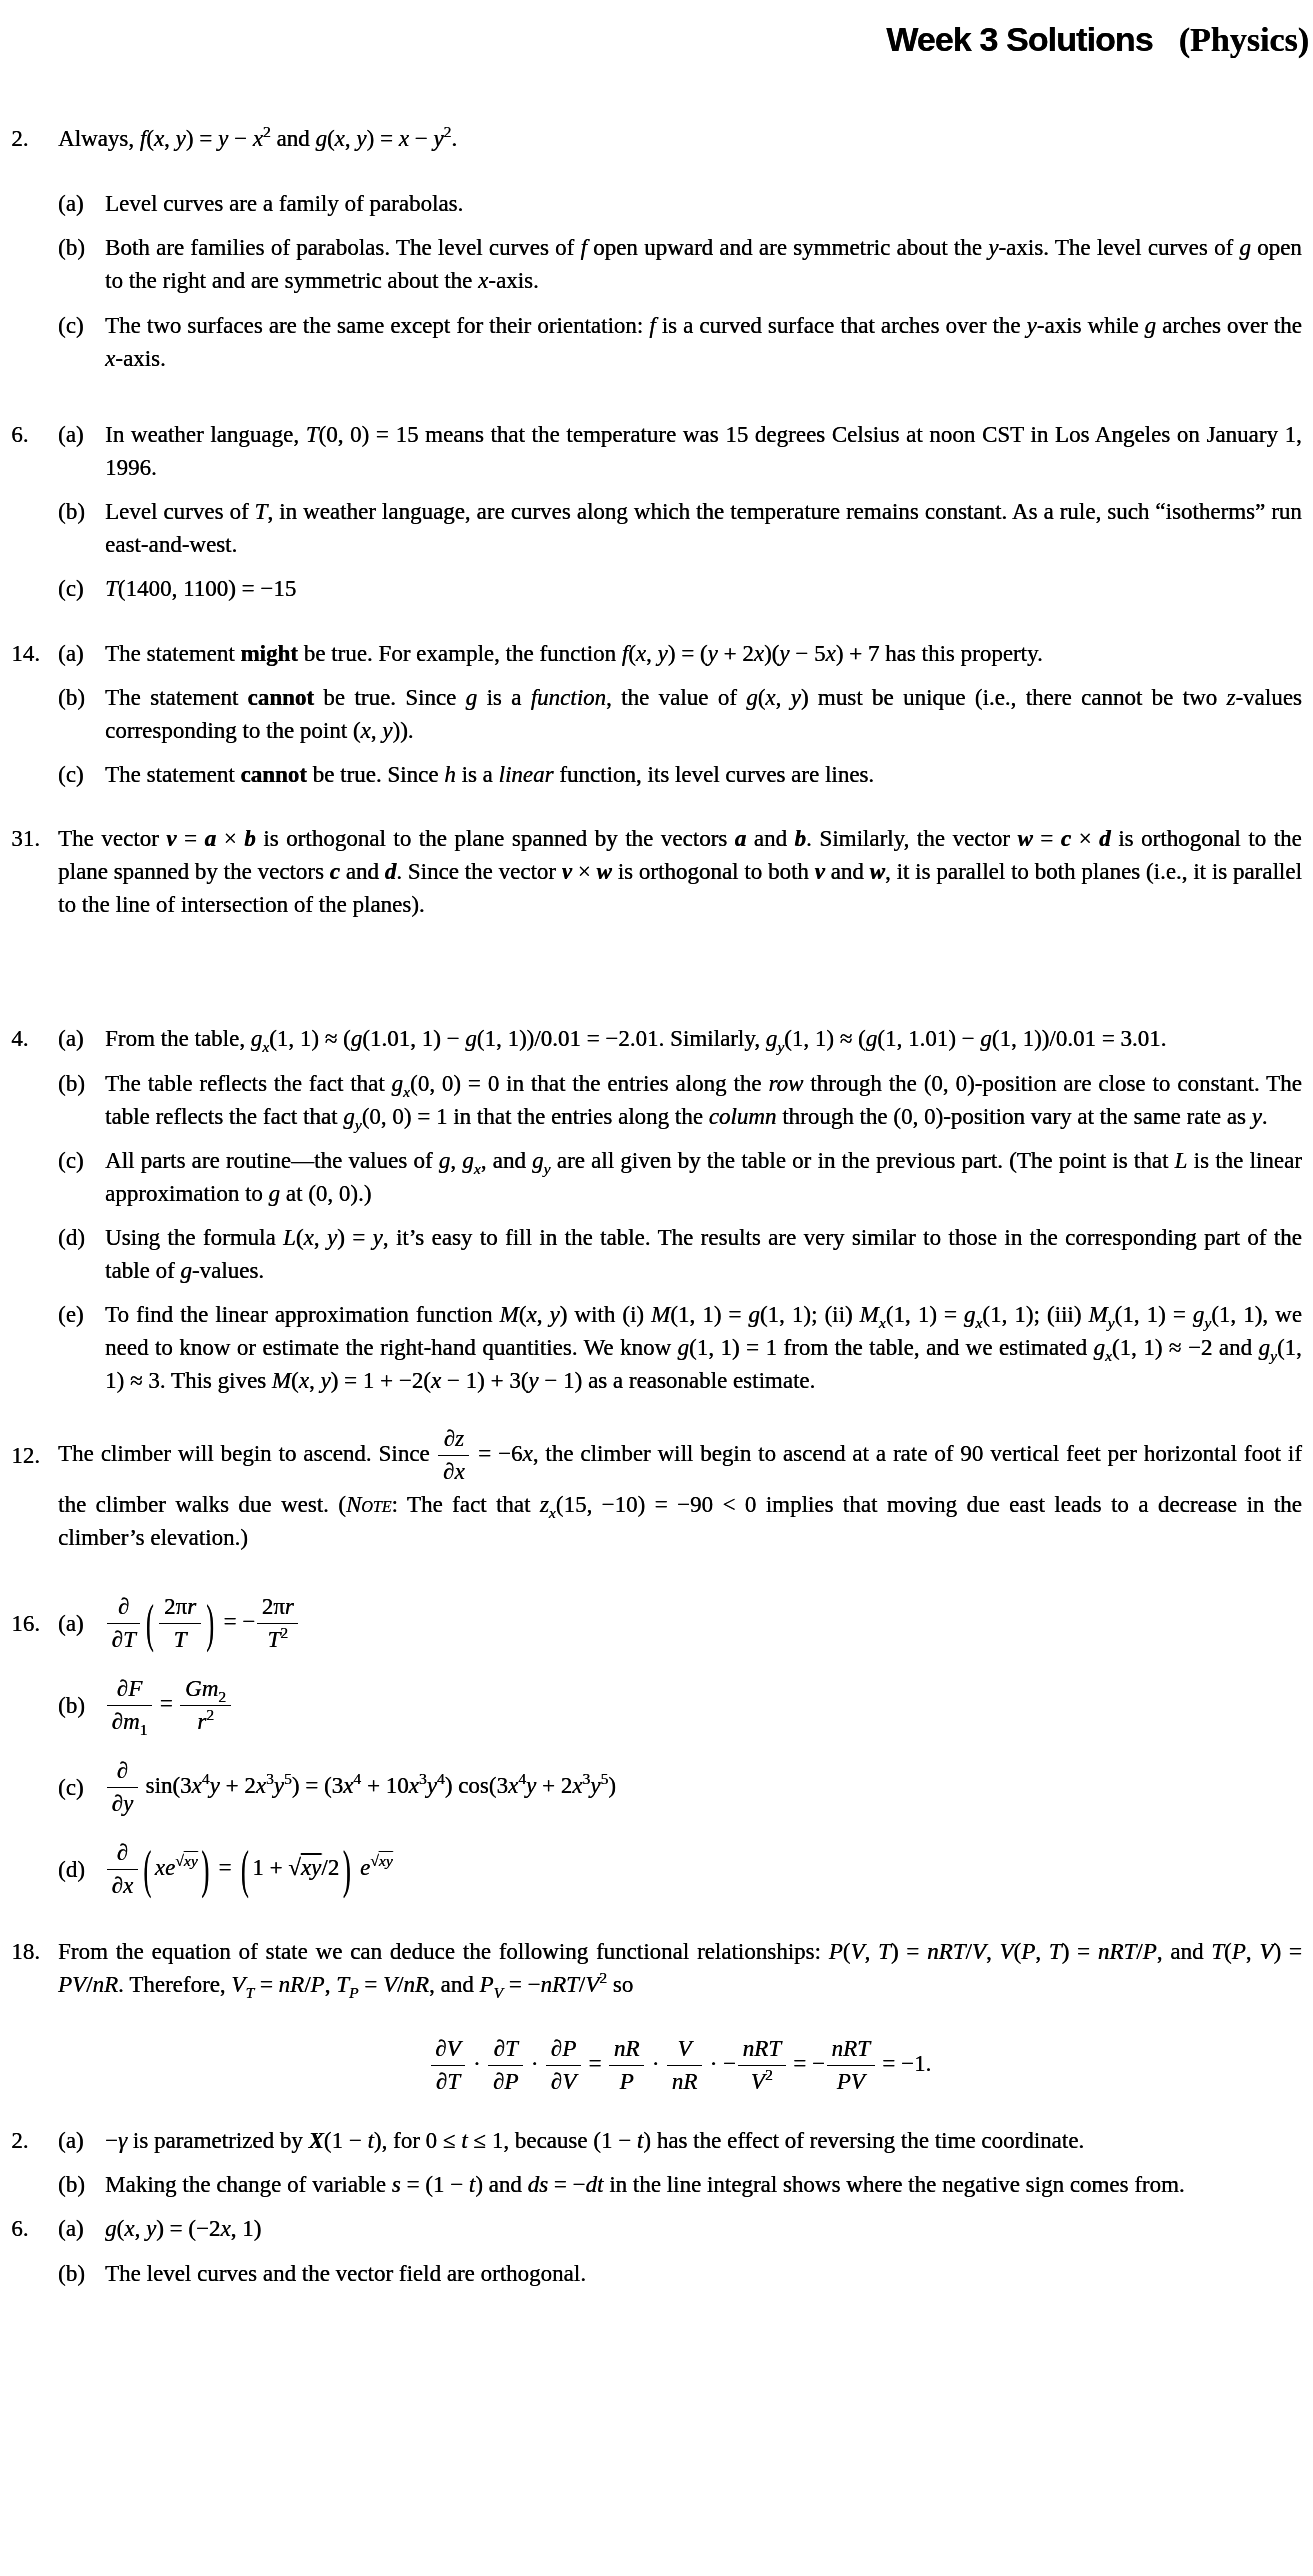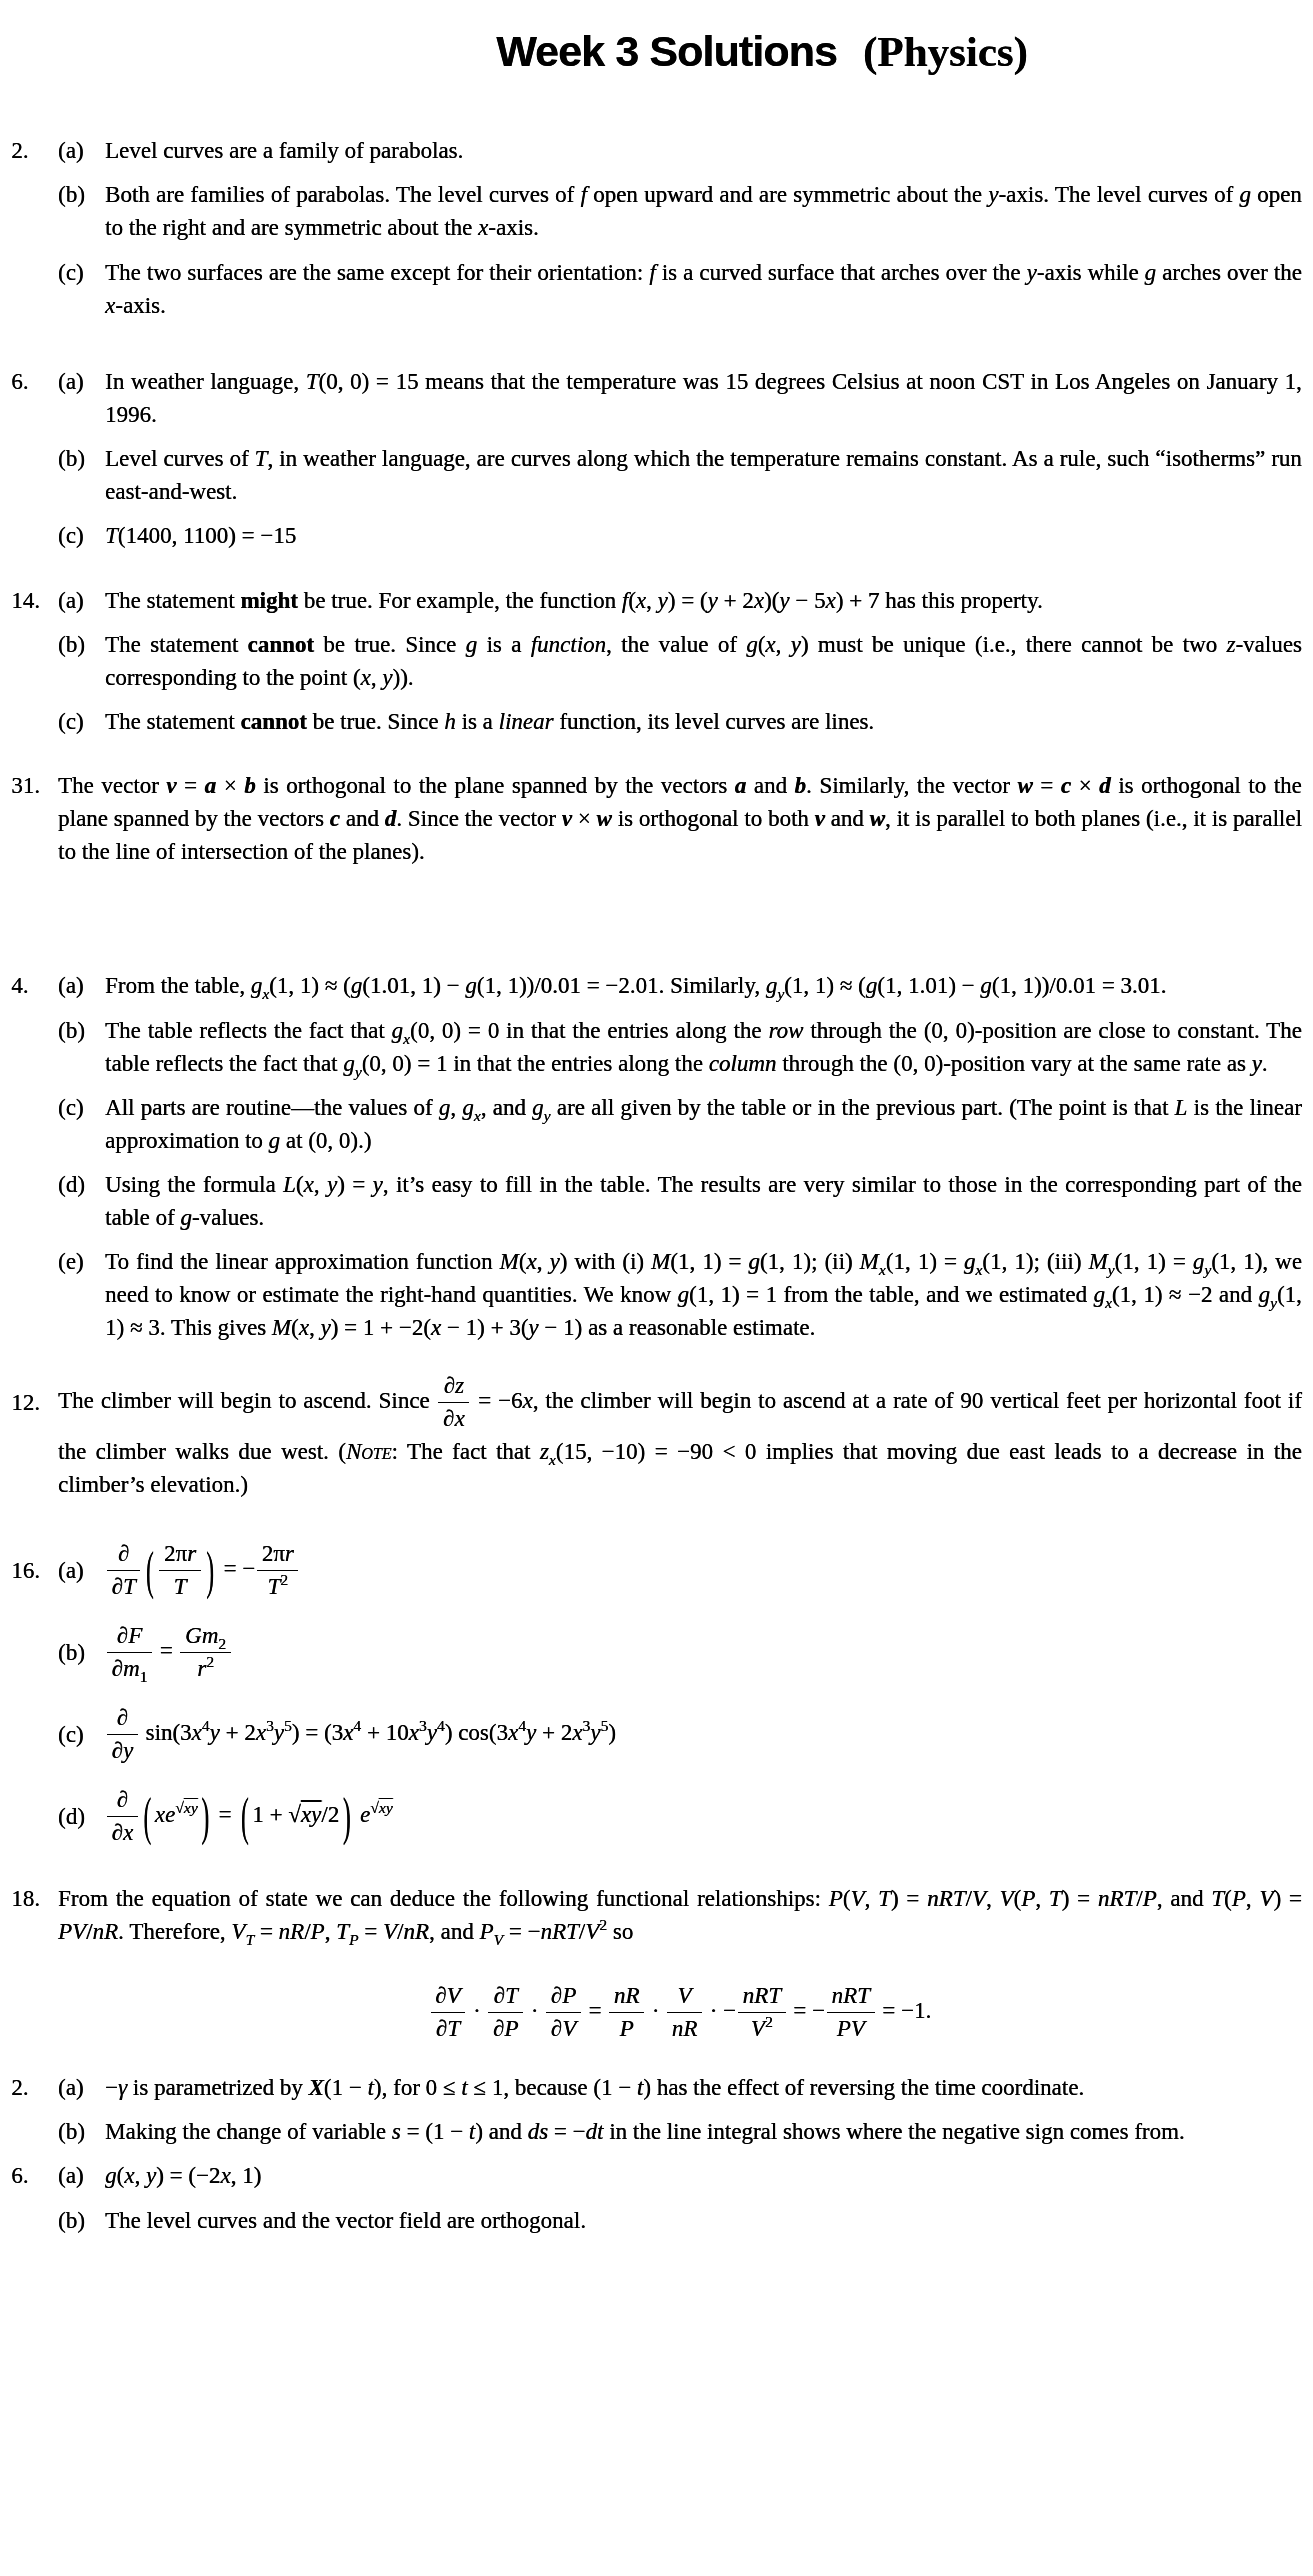--- a/index.html
+++ b/index.html
@@ -9,27 +9,27 @@
     height:2576px;
     background:#ffffff;
     color:#000;
     font-family:"Liberation Serif", serif;
     font-size:23px;
     line-height:33px;
     overflow:hidden;
     text-shadow:0.3px 0 0 currentColor;
   }
   h1.title{
-    margin:16px;
+    margin:4px;
     padding-top:11.2px;
     padding-left:211px;
-    text-align:center;
+    text-align:right;
     font-family:"Liberation Sans", sans-serif;
     font-weight:700;
-    font-size:43px;
+    font-size:34px;
     line-height:49px;
     letter-spacing:-0.9px;
     white-space:nowrap;
   }
   h1.title .title-paren{
     font-family:"Liberation Serif", serif;
     margin-left:26px;
     letter-spacing:0;
   }
   section.problem{position:relative;padding-left:58px;padding-right:11.2px;}
@@ -61,20 +61,21 @@
 </head>
 <body>
 
 <div class="page">
 
   <h1 class="title"><span>Week 3 Solutions</span><span class="title-paren">(Physics)</span></h1>
 
   <section class="problem s0">
     <span class="pnum">2.</span>
     <div class="pbody">
+      <div class="intro">Always, <i>f</i>(<i>x</i>, <i>y</i>) = <i>y</i> − <i>x</i><sup>2</sup> and <i>g</i>(<i>x</i>, <i>y</i>) = <i>x</i> − <i>y</i><sup>2</sup>.</div>
       <div class="part">
         <span class="plabel">(a)</span>
         <div class="ptext">Level curves are a family of parabolas.</div>
       </div>
       <div class="part">
         <span class="plabel">(b)</span>
         <div class="ptext">Both are families of parabolas. The level curves of <i>f</i> open upward and are symmetric about the <i>y</i>-axis. The level curves of <i>g</i> open to the right and are symmetric about the <i>x</i>-axis.</div>
       </div>
       <div class="part">
         <span class="plabel">(c)</span>

